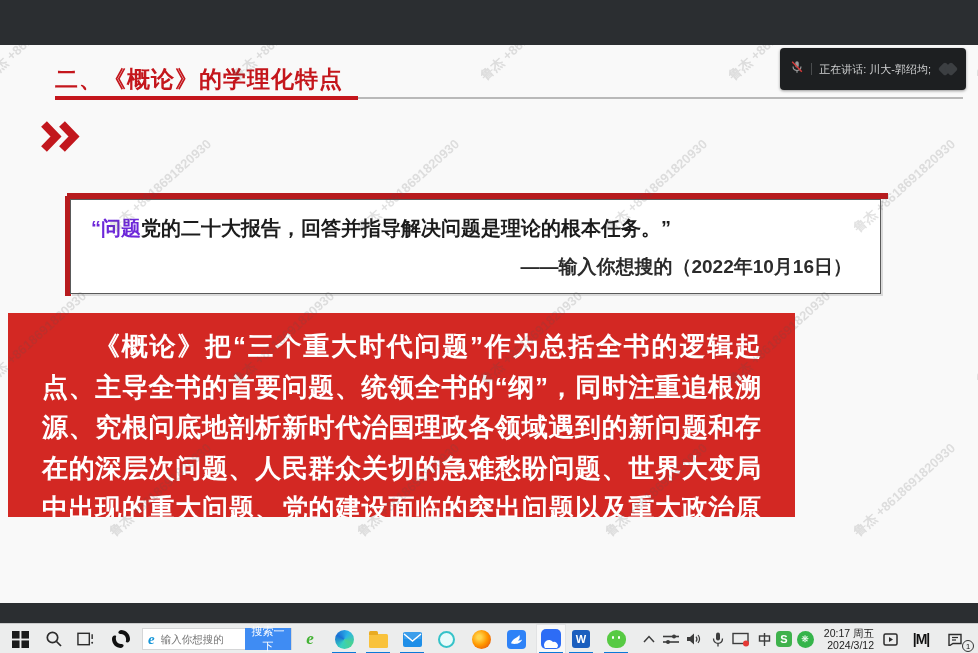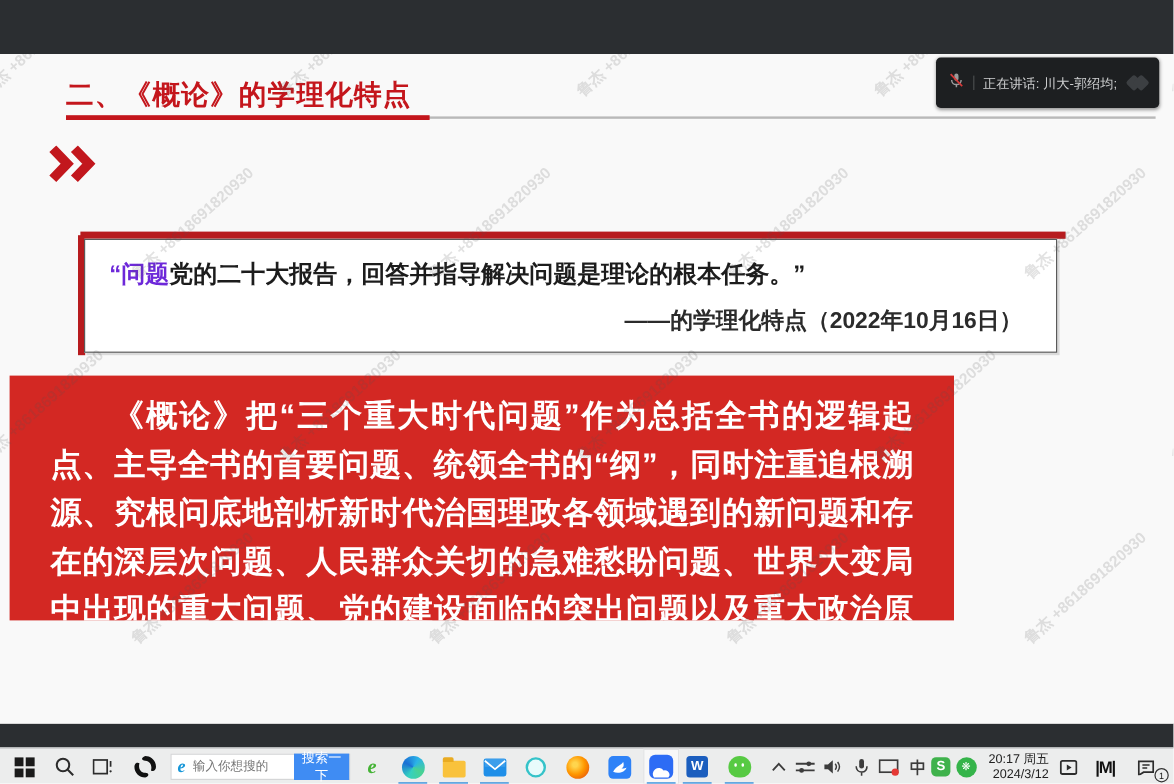--- a/index.html
+++ b/index.html
@@ -145,21 +145,21 @@
       <polyline points="4,3 16,15.5 4,28" fill="none" stroke="#c2171d" stroke-width="8"></polyline>
       <polyline points="22,3 34,15.5 22,28" fill="none" stroke="#c2171d" stroke-width="8"></polyline>
     </svg>
   </div>
 
   <div class="quote-wrap">
     <div class="quote-top-red"></div>
     <div class="quote-left-red"></div>
     <div class="quote-box">
       <div class="quote-line1"><span class="hl">“问题</span><span>党的二十大报告，回答并指导解决问题是理论的根本任务。”</span></div>
-      <div class="quote-line2">——的学理化特点（2022年10月16日）</div>
+      <div class="quote-line2">——输入你想搜的（2022年10月16日）</div>
     </div>
   </div>
 
   <div class="red-block">
     <p>《概论》把“三个重大时代问题”作为总括全书的逻辑起点、主导全书的首要问题、统领全书的“纲”，同时注重追根溯源、究根问底地剖析新时代治国理政各领域遇到的新问题和存在的深层次问题、人民群众关切的急难愁盼问题、世界大变局中出现的重大问题、党的建设面临的突出问题以及重大政治原则和大是大非问题。</p>
   </div>
 </div>
 
 <div class="wm-layer" id="wm-layer">
     <span style="left: -30px; top: -20px;">鲁杰 +8618691820930</span>

